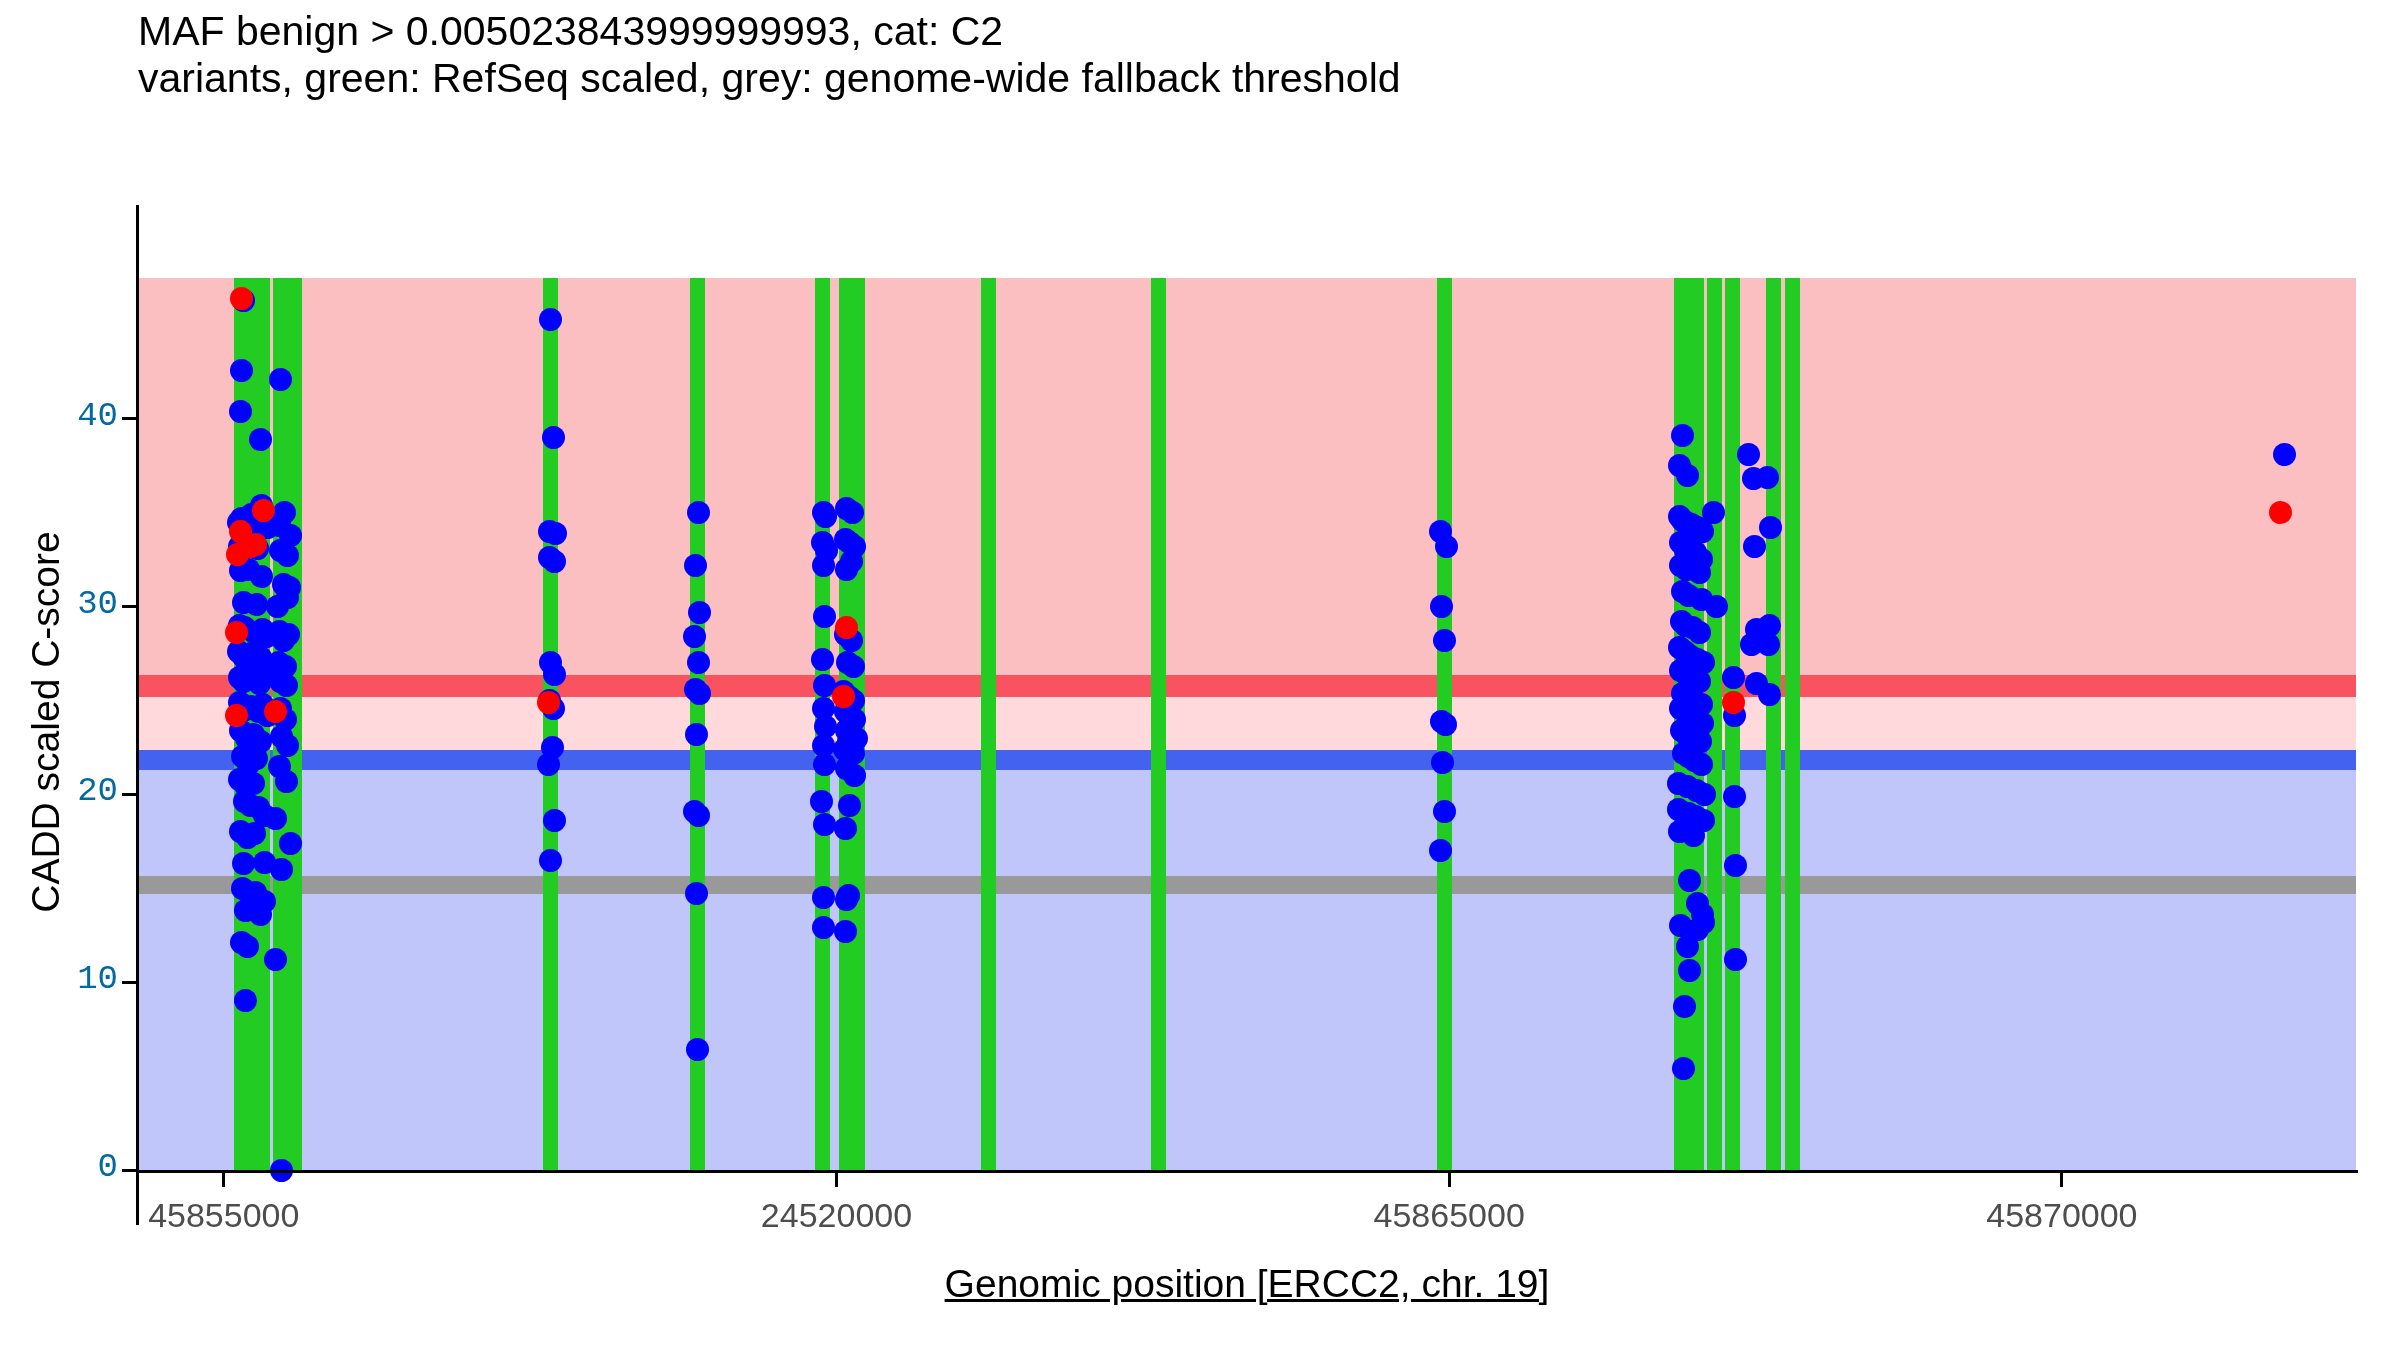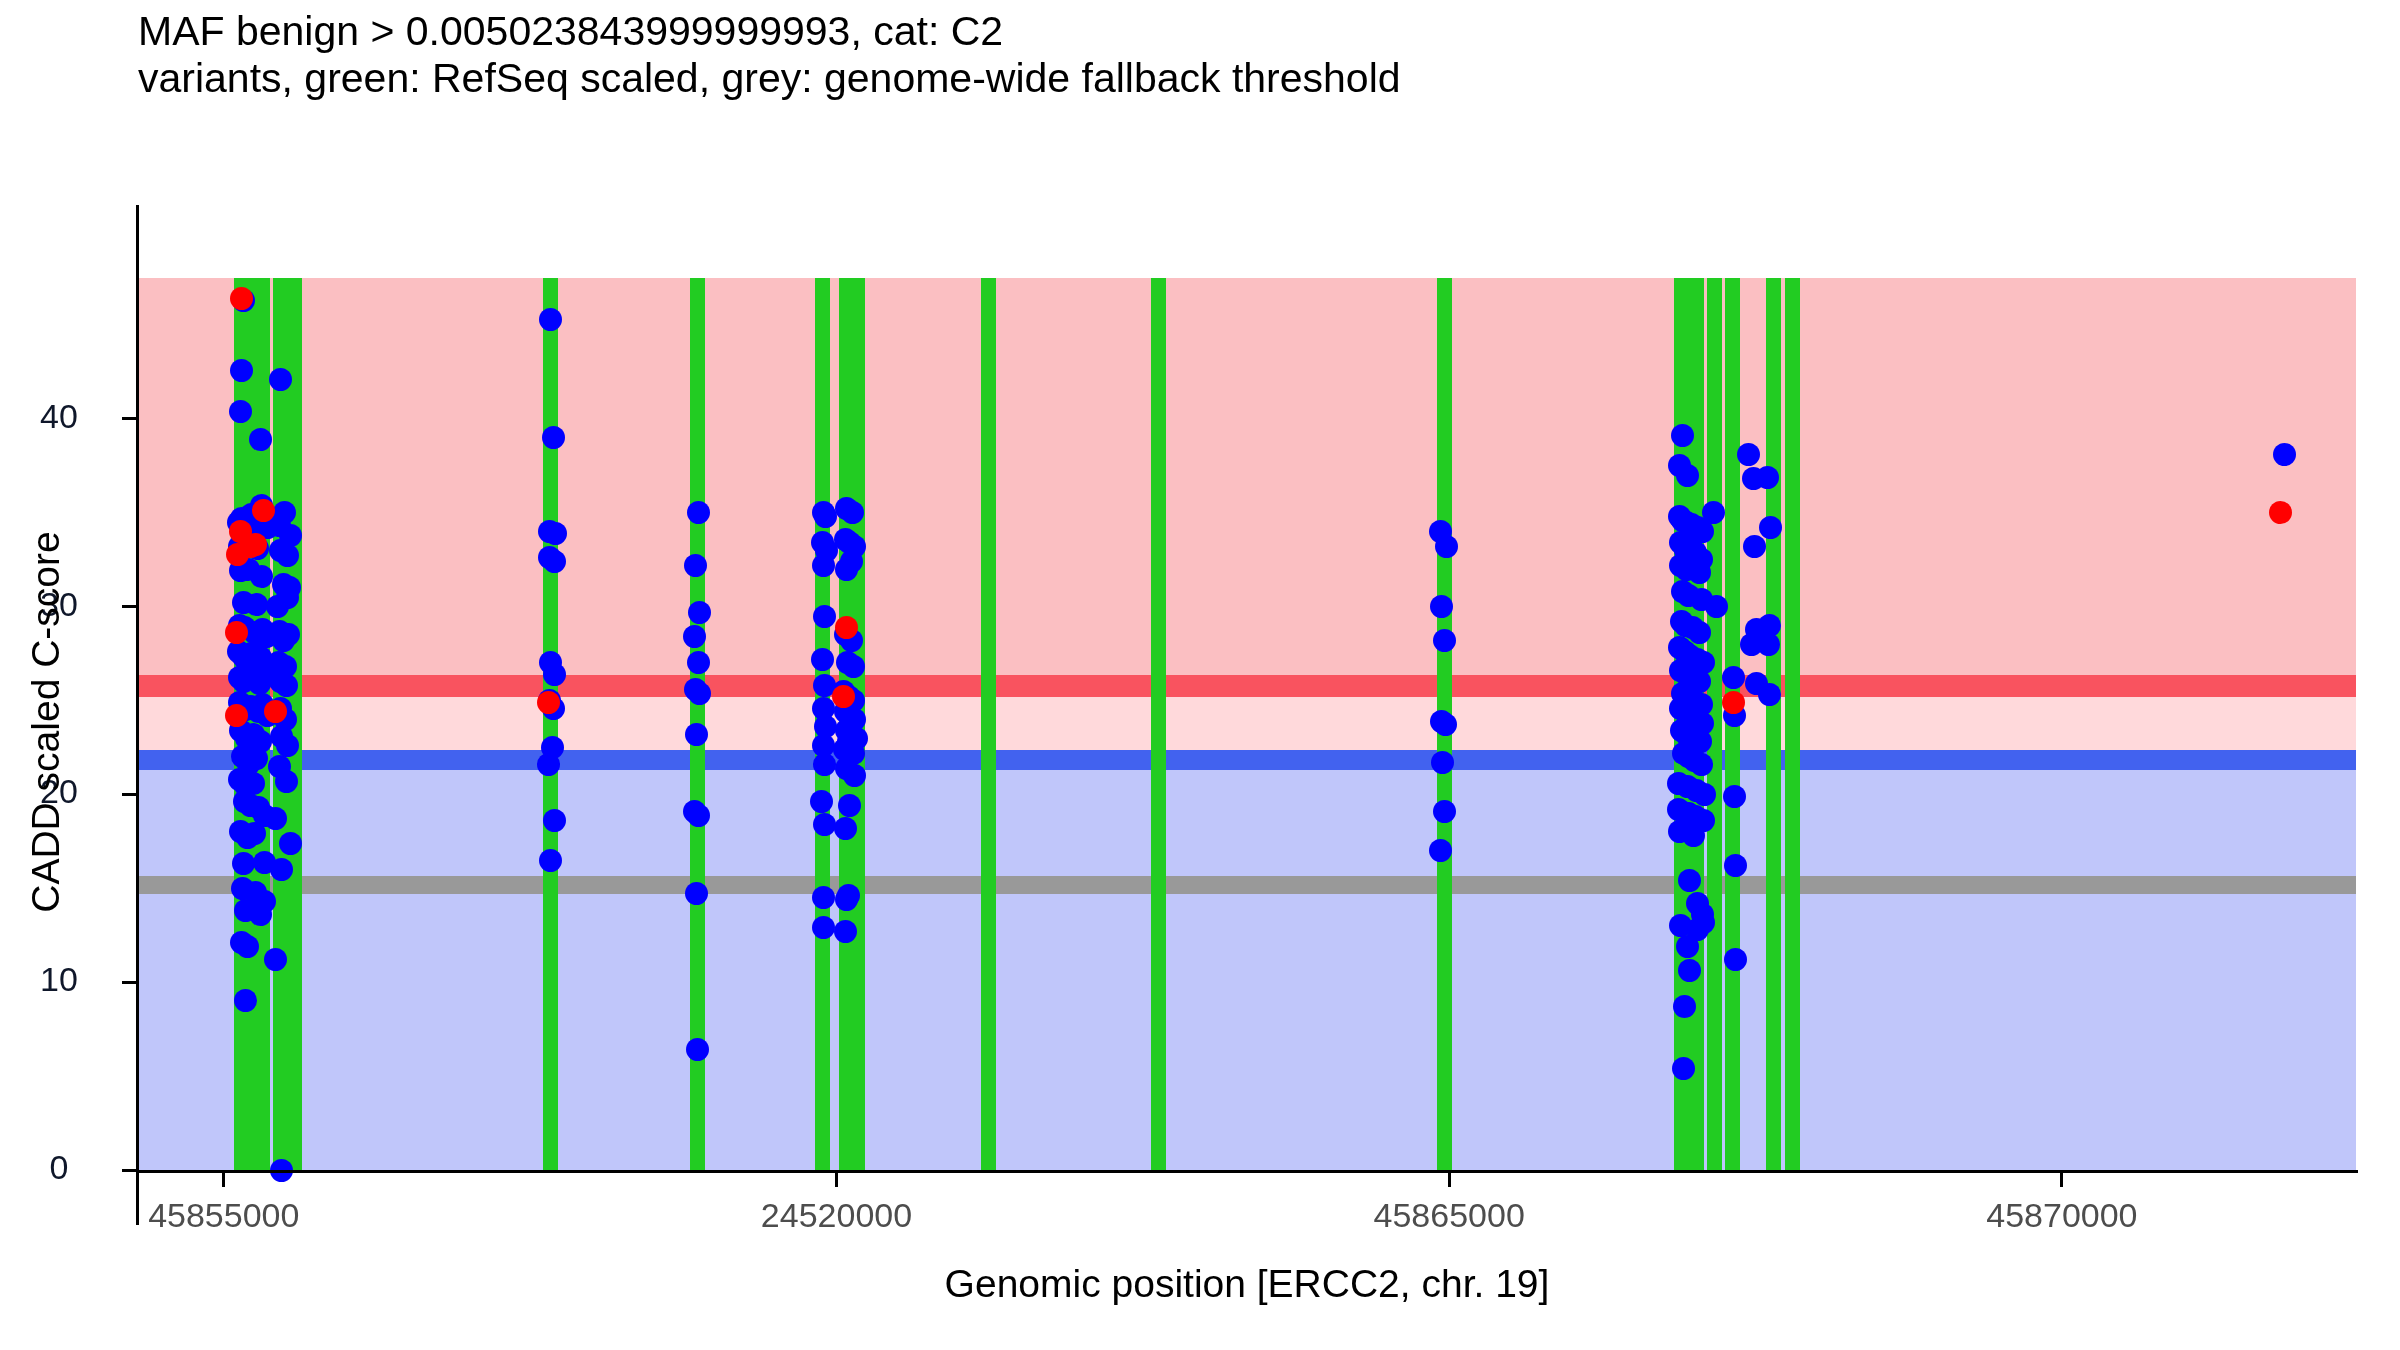--- a/index.html
+++ b/index.html
@@ -20,29 +20,29 @@
 
   .pt{position:absolute;width:23px;height:23px;border-radius:50%;margin-left:-11.5px;margin-top:-11.5px;}
   .pt.blue{background:#0000ff;}
   .pt.red{background:#ff0000;}
 
   
   #yaxis{position:absolute;left:136px;top:205px;width:3px;height:1020px;background:#000;}
   #xaxis{position:absolute;left:136px;top:1170px;width:2222px;height:3px;background:#000;}
 
   .ytick{position:absolute;width:14px;height:3px;background:#000;left:122px;}
-  .ylab-pos{position:absolute;left:0;width:118px;text-align:center;font-size:34px;color:#0f172a;}
+  .ylab-pos{position:absolute;left:0;width:118px;text-align:right;font-size:34px;color:#0369a1;font-family:Liberation Mono, monospace;}
 
   .xtick{position:absolute;top:1173px;width:3px;height:14px;background:#000;}
   .xtlabel{position:absolute;top:1196px;font-size:34px;color:#4d4d4d;text-align:center;width:280px;margin-left:-140px;}
 
   #ylabel{position:absolute;left:-350px;top:570px;width:800px;text-align:center;font-size:39px;color:#000;
           transform:rotate(-90deg);transform-origin:center center;}
   #ylabel-wrap{position:absolute;left:0;top:0;width:0;height:0;}
-  #xlabel{position:absolute;top:1262px;left:136px;width:2222px;text-align:center;font-size:39px;color:#000;}
+  #xlabel{position:absolute;top:1262px;left:136px;width:2222px;text-align:center;font-size:39px;color:#000;text-decoration:underline;}
 </style>
 </head>
 <body>
 
 <div id="root">
 
   <div id="title">
     <div>MAF benign &gt; 0.005023843999999993, cat: C2</div>
     <div>variants, green: RefSeq scaled, grey: genome-wide fallback threshold</div>
   </div>

